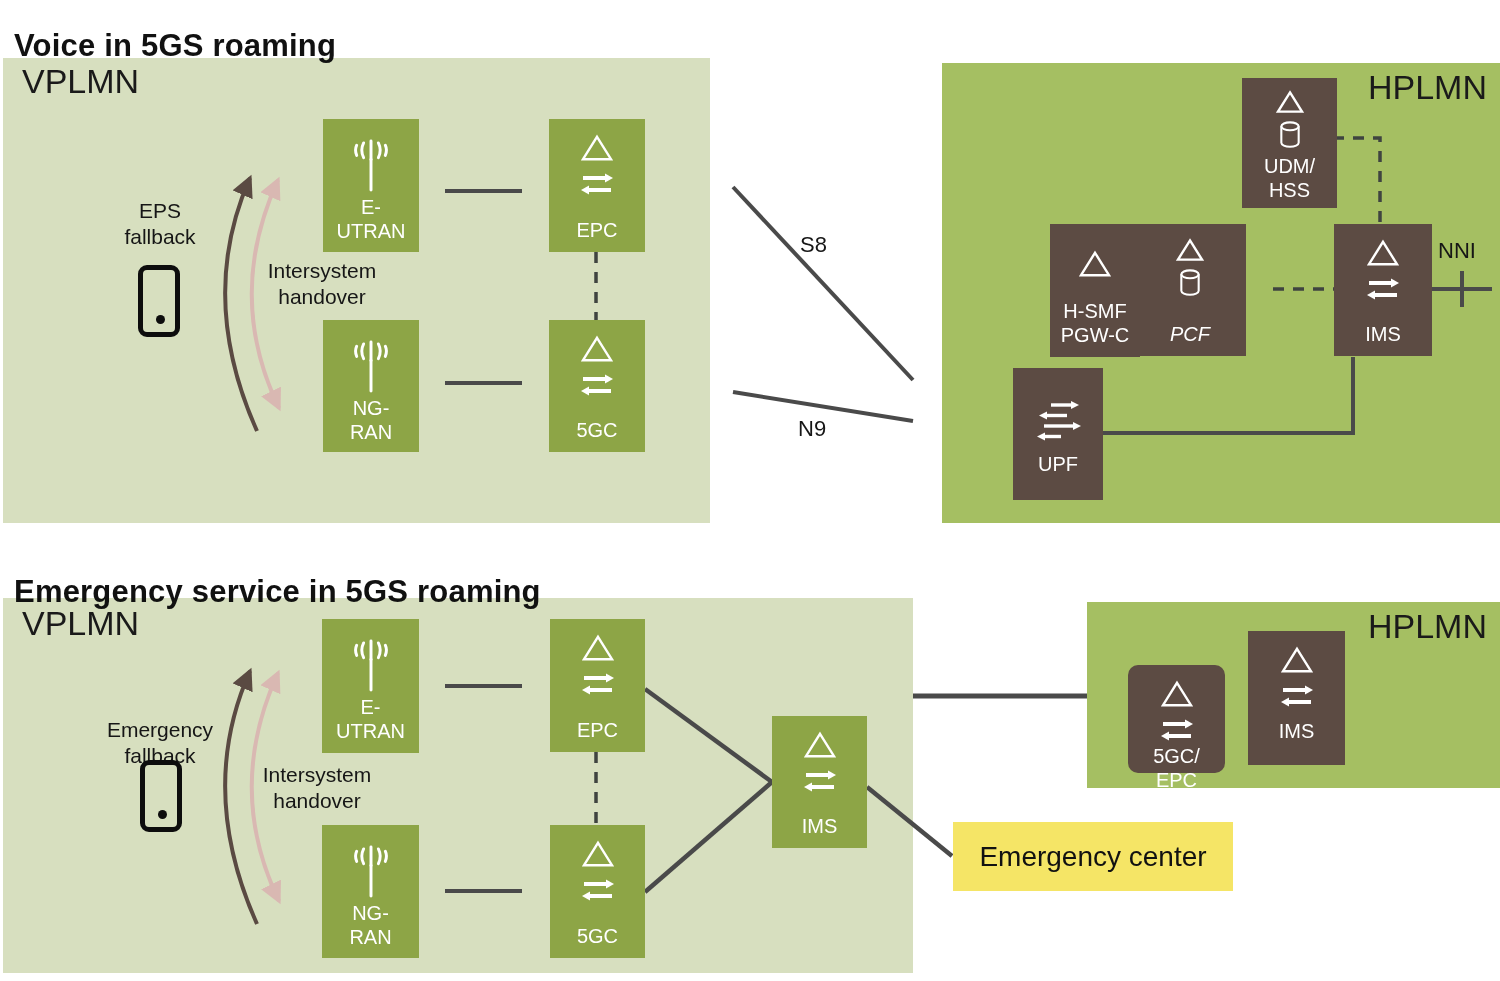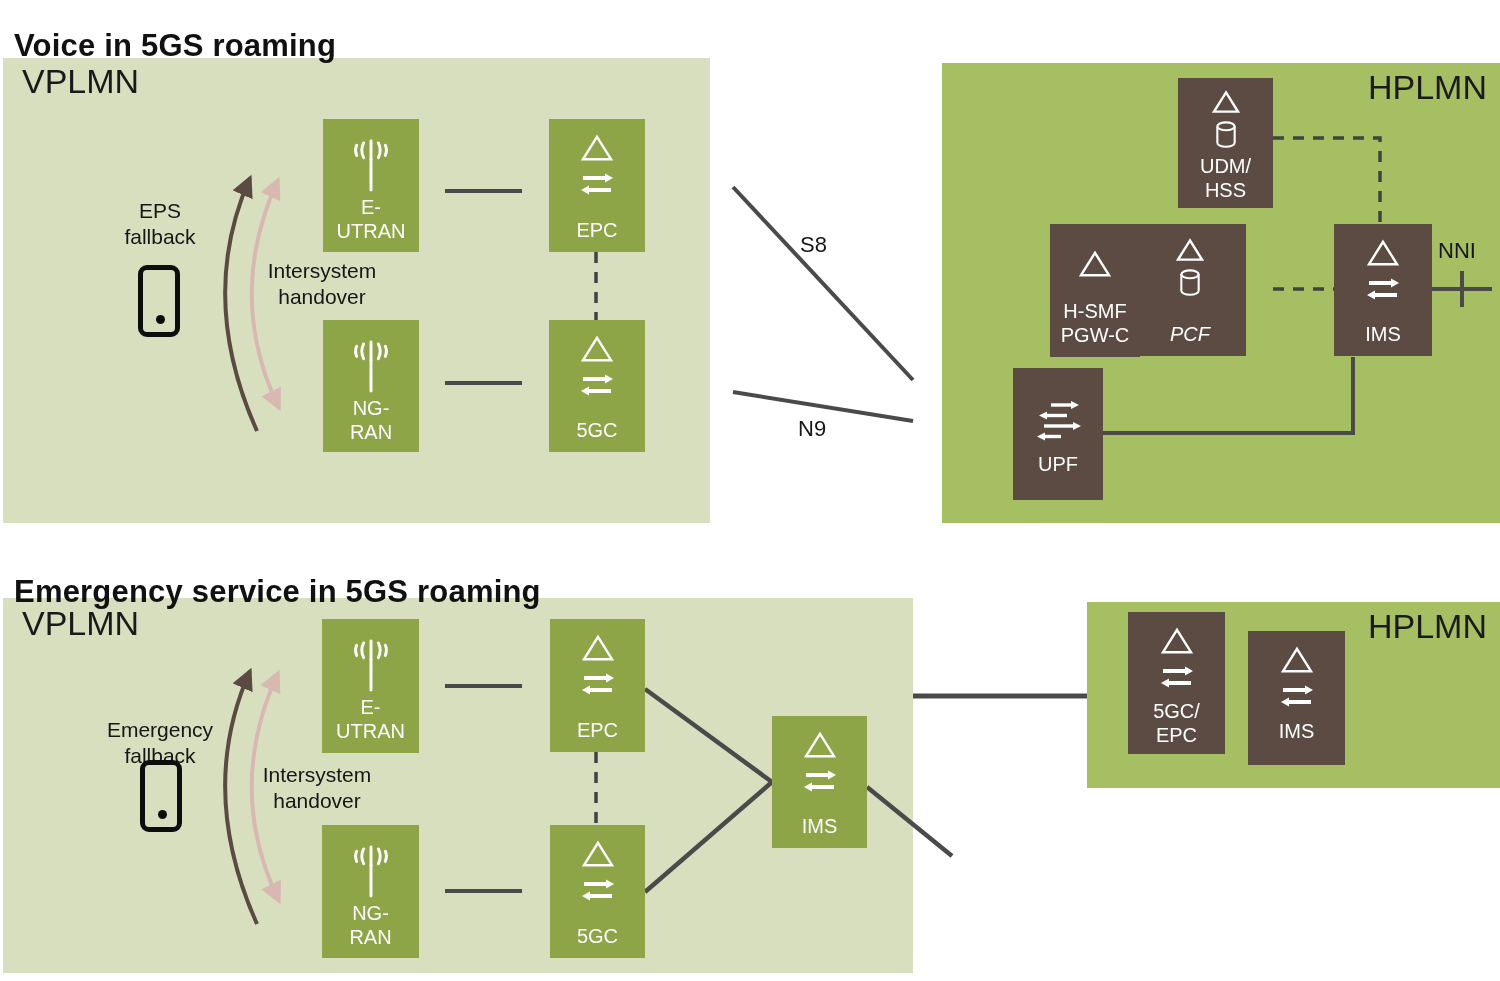--- a/index.html
+++ b/index.html
@@ -188,21 +188,21 @@
     </div>
     <div class="nlabel">
       <span>5GC</span>
     </div>
   </div>
 
   <div class="iface-label z3" style="left:800px;top:232px;">S8</div>
   <div class="iface-label z3" style="left:798px;top:416px;">N9</div>
   <div class="iface-label z3" style="left:1438px;top:238px;">NNI</div>
 
-  <div class="node brown z3" style="left:1178px;top:78px;width:95px;height:130px;">
+  <div class="node brown z3" style="left:1242px;top:78px;width:95px;height:130px;">
     <div class="icons" style="margin-top:12px;gap:6px;">
       <svg width="30" height="24" viewBox="0 0 36 30">
         <path d="M18 3 L33 27 L3 27 Z" fill="none" stroke="#ffffff" stroke-width="3"></path>
       </svg>
       <svg width="26" height="30" viewBox="0 0 30 34">
         <ellipse cx="15" cy="7" rx="10" ry="4.6" fill="none" stroke="#ffffff" stroke-width="2.4"></ellipse>
         <path d="M5 7 V26 a10 4.6 0 0 0 20 0 V7" fill="none" stroke="#ffffff" stroke-width="2.4"></path>
       </svg>
     </div>
     <div class="nlabel" style="padding-bottom:6px;">
@@ -367,21 +367,21 @@
         <path d="M30 3.5 L38 8 L30 12.5 Z" fill="#ffffff"></path>
         <line x1="36" y1="20" x2="13" y2="20" stroke="#ffffff" stroke-width="4"></line>
         <path d="M14 15.5 L6 20 L14 24.5 Z" fill="#ffffff"></path>
       </svg>
     </div>
     <div class="nlabel">
       <span>IMS</span>
     </div>
   </div>
 
-  <div class="node brown z3" style="left:1128px;top:612px;width:97px;height:142px;">
+  <div class="node brown z3" style="left:1128px;top:665px;width:97px;height:108px;border-radius:10px;">
     <div class="icons">
       <svg width="34" height="28" viewBox="0 0 36 30">
         <path d="M18 3 L33 27 L3 27 Z" fill="none" stroke="#ffffff" stroke-width="2.6"></path>
       </svg>
       <svg width="44" height="28" viewBox="0 0 44 28">
         <line x1="8" y1="8" x2="31" y2="8" stroke="#ffffff" stroke-width="4"></line>
         <path d="M30 3.5 L38 8 L30 12.5 Z" fill="#ffffff"></path>
         <line x1="36" y1="20" x2="13" y2="20" stroke="#ffffff" stroke-width="4"></line>
         <path d="M14 15.5 L6 20 L14 24.5 Z" fill="#ffffff"></path>
       </svg>
@@ -402,14 +402,17 @@
         <path d="M30 3.5 L38 8 L30 12.5 Z" fill="#ffffff"></path>
         <line x1="36" y1="20" x2="13" y2="20" stroke="#ffffff" stroke-width="4"></line>
         <path d="M14 15.5 L6 20 L14 24.5 Z" fill="#ffffff"></path>
       </svg>
     </div>
     <div class="nlabel" style="padding-bottom:22px;">
       <span>IMS</span>
     </div>
   </div>
 
+  <div class="yellow-box z3" style="left:953px;top:822px;width:280px;height:69px;">
+    <span>Emergency center</span>
+  </div>
 
 </div>
 
 </body></html>

